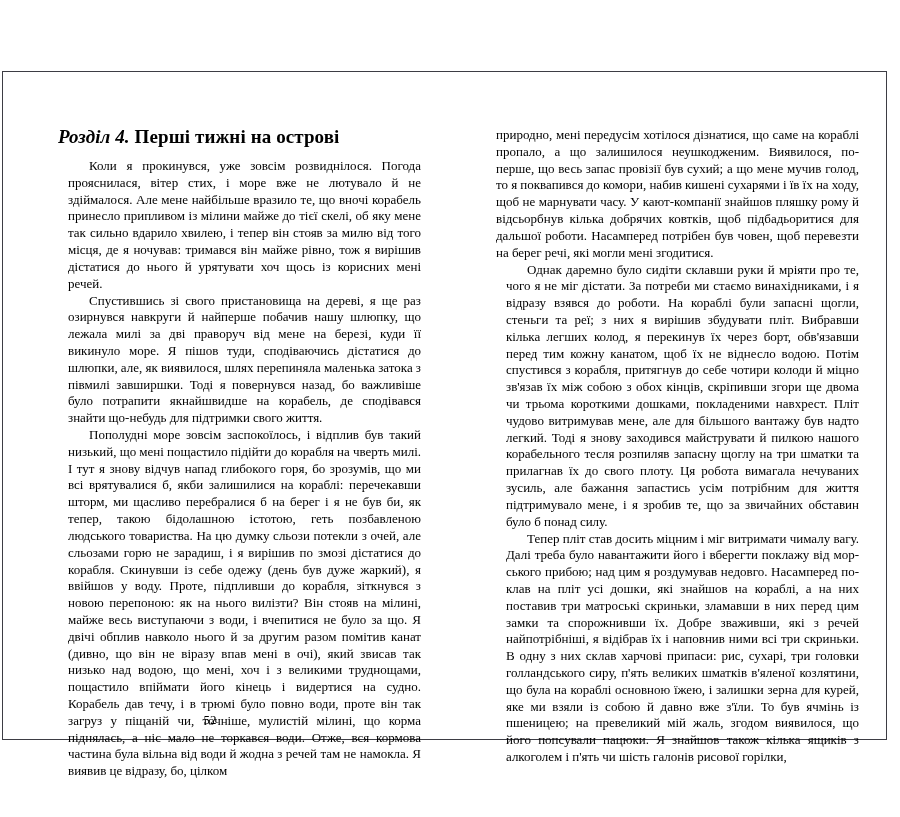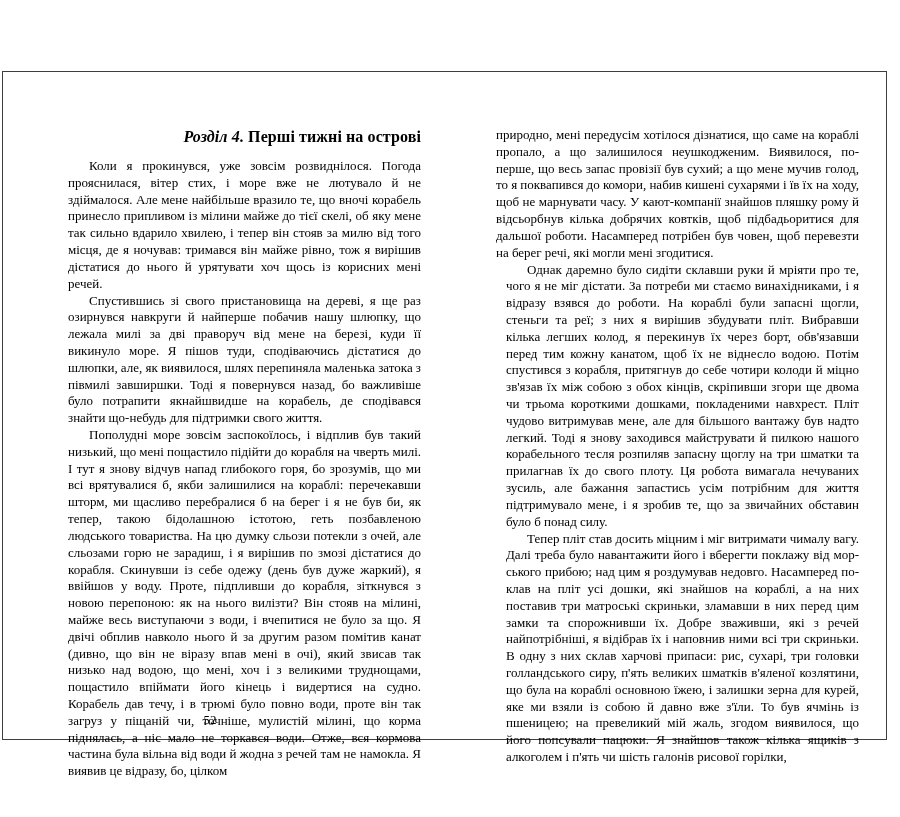--- a/index.html
+++ b/index.html
@@ -36,22 +36,22 @@
   .page.right { left: 442px; width: 441px; }
 
   .textblock {
     position: absolute;
     top: 55px;
   }
   .page.left .textblock  { left: 55px; width: 363px; }
   .page.right .textblock { left: 51px; width: 363px; }
 
   .chapter-heading {
-    text-align: right;
-    font-size: 16px;
+    text-align: left;
+    font-size: 19px;
     line-height: 20px;
     margin: 0 0 11px 0;
     letter-spacing: 0.1px;
     white-space: nowrap;
   }
   .chapter-heading .num {
     font-style: italic;
   }
   .chapter-heading .ttl {
     font-style: normal;

